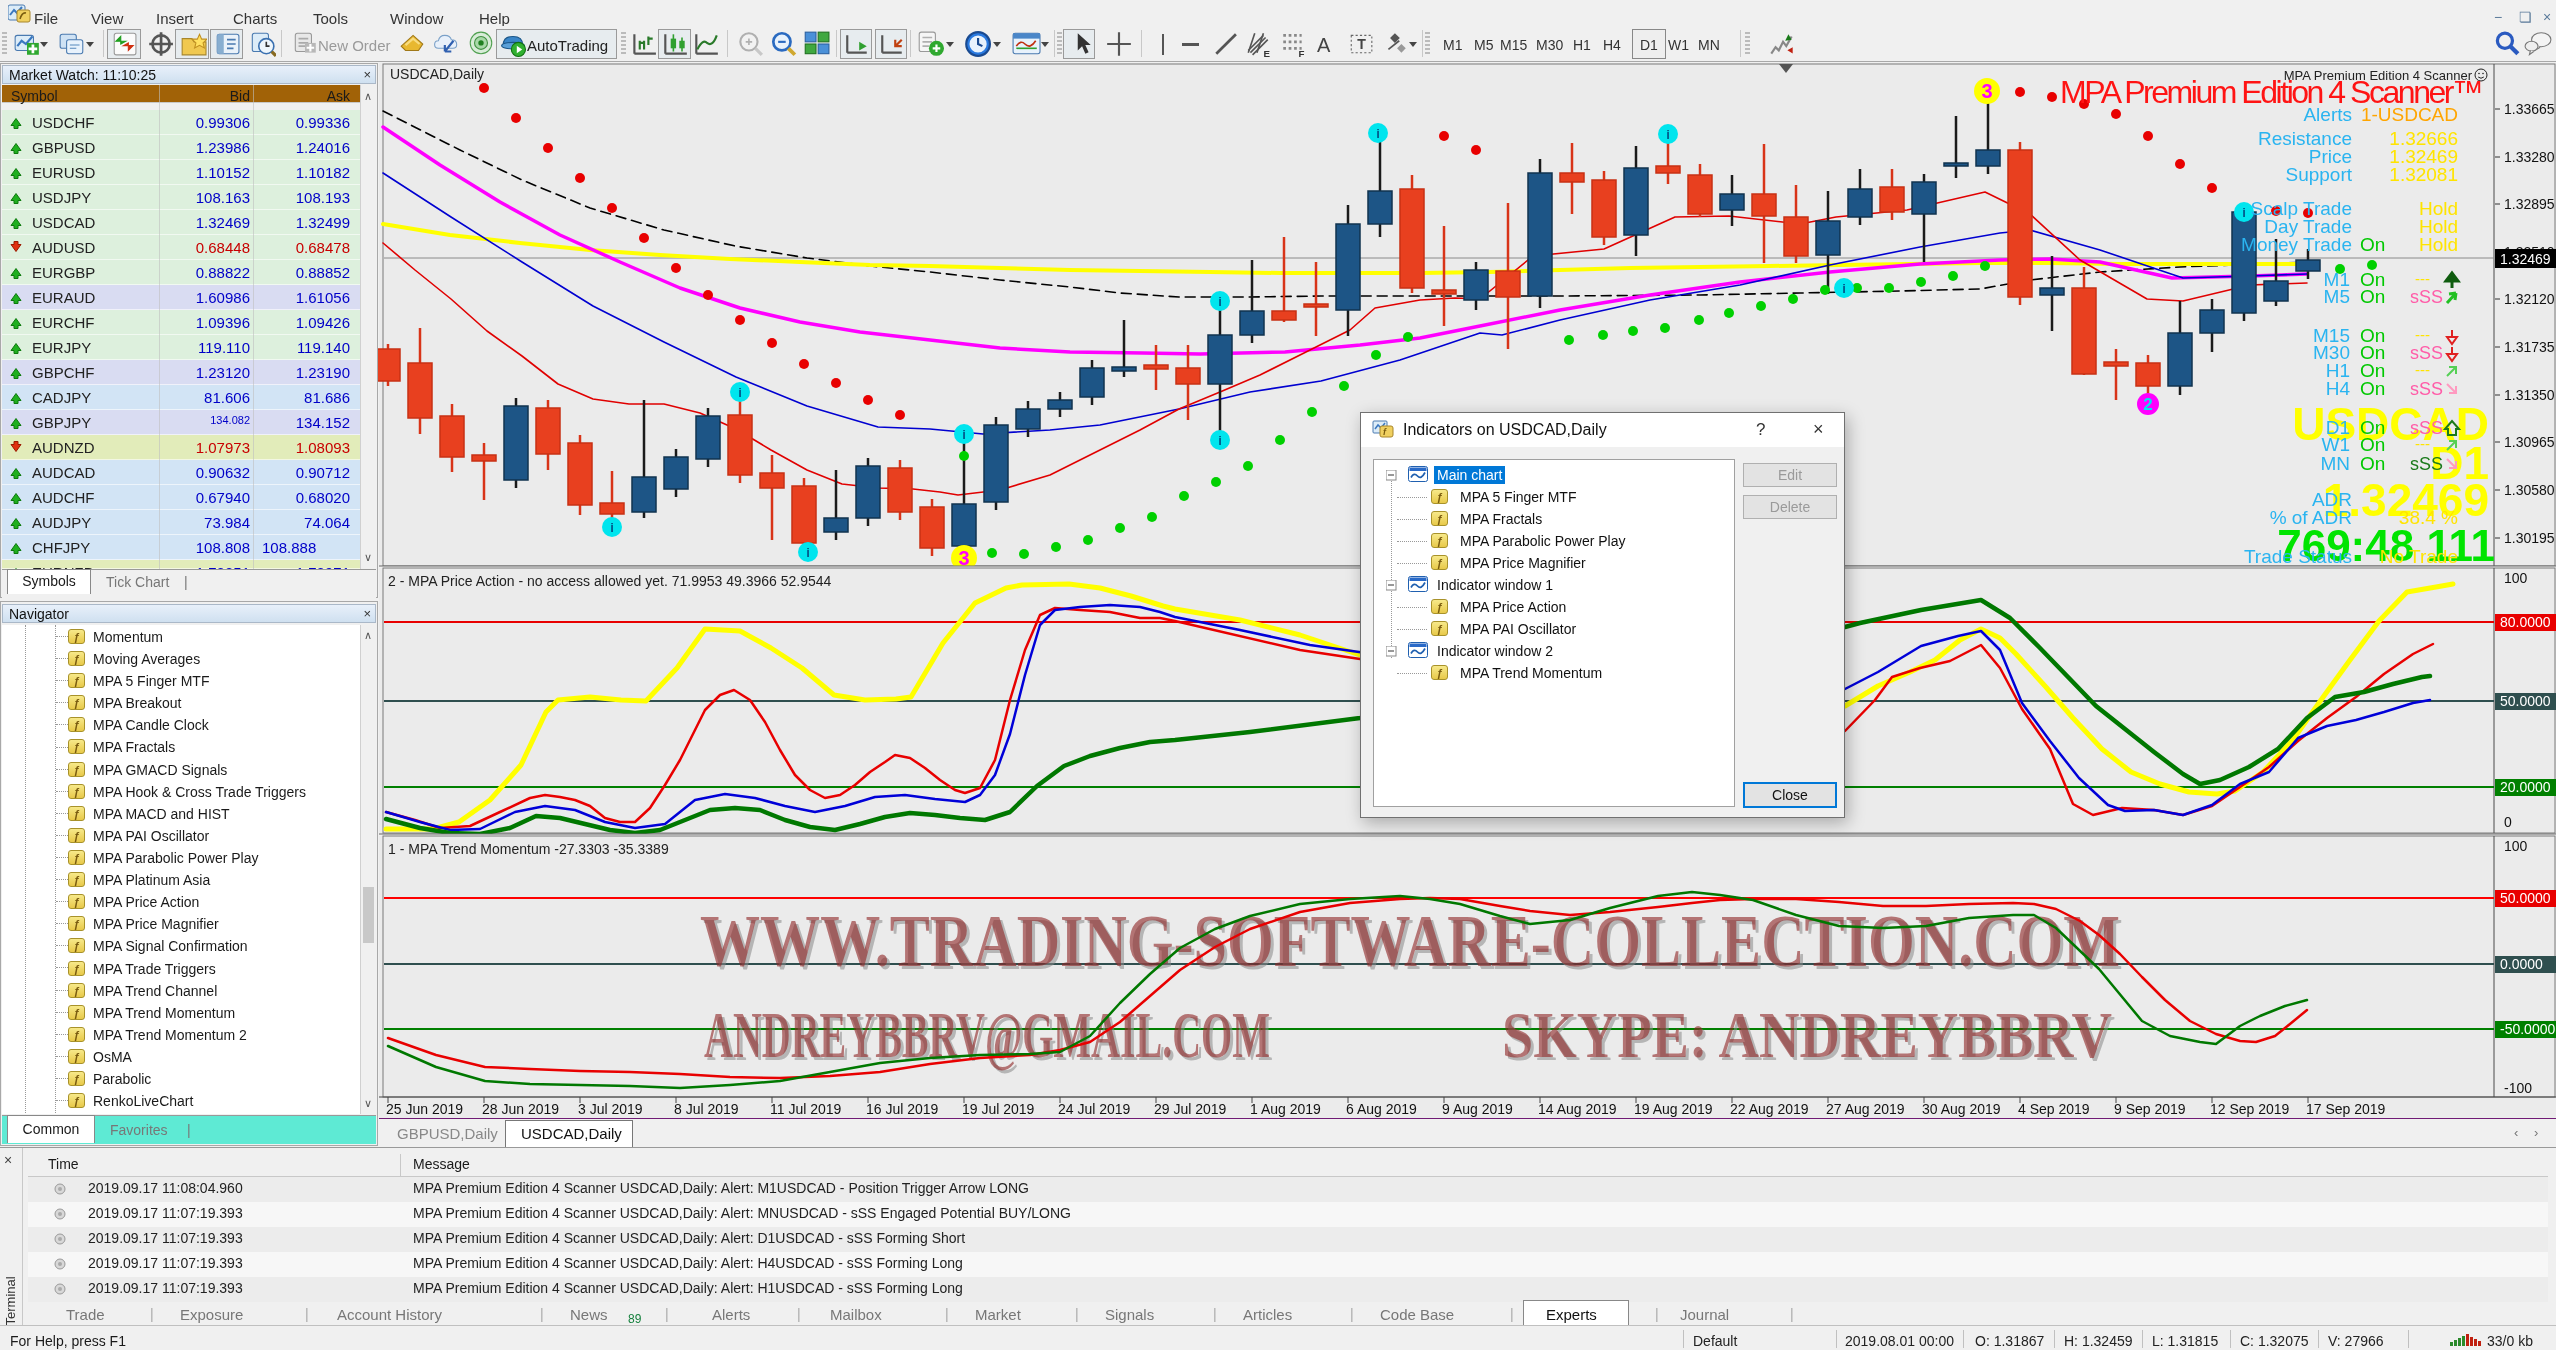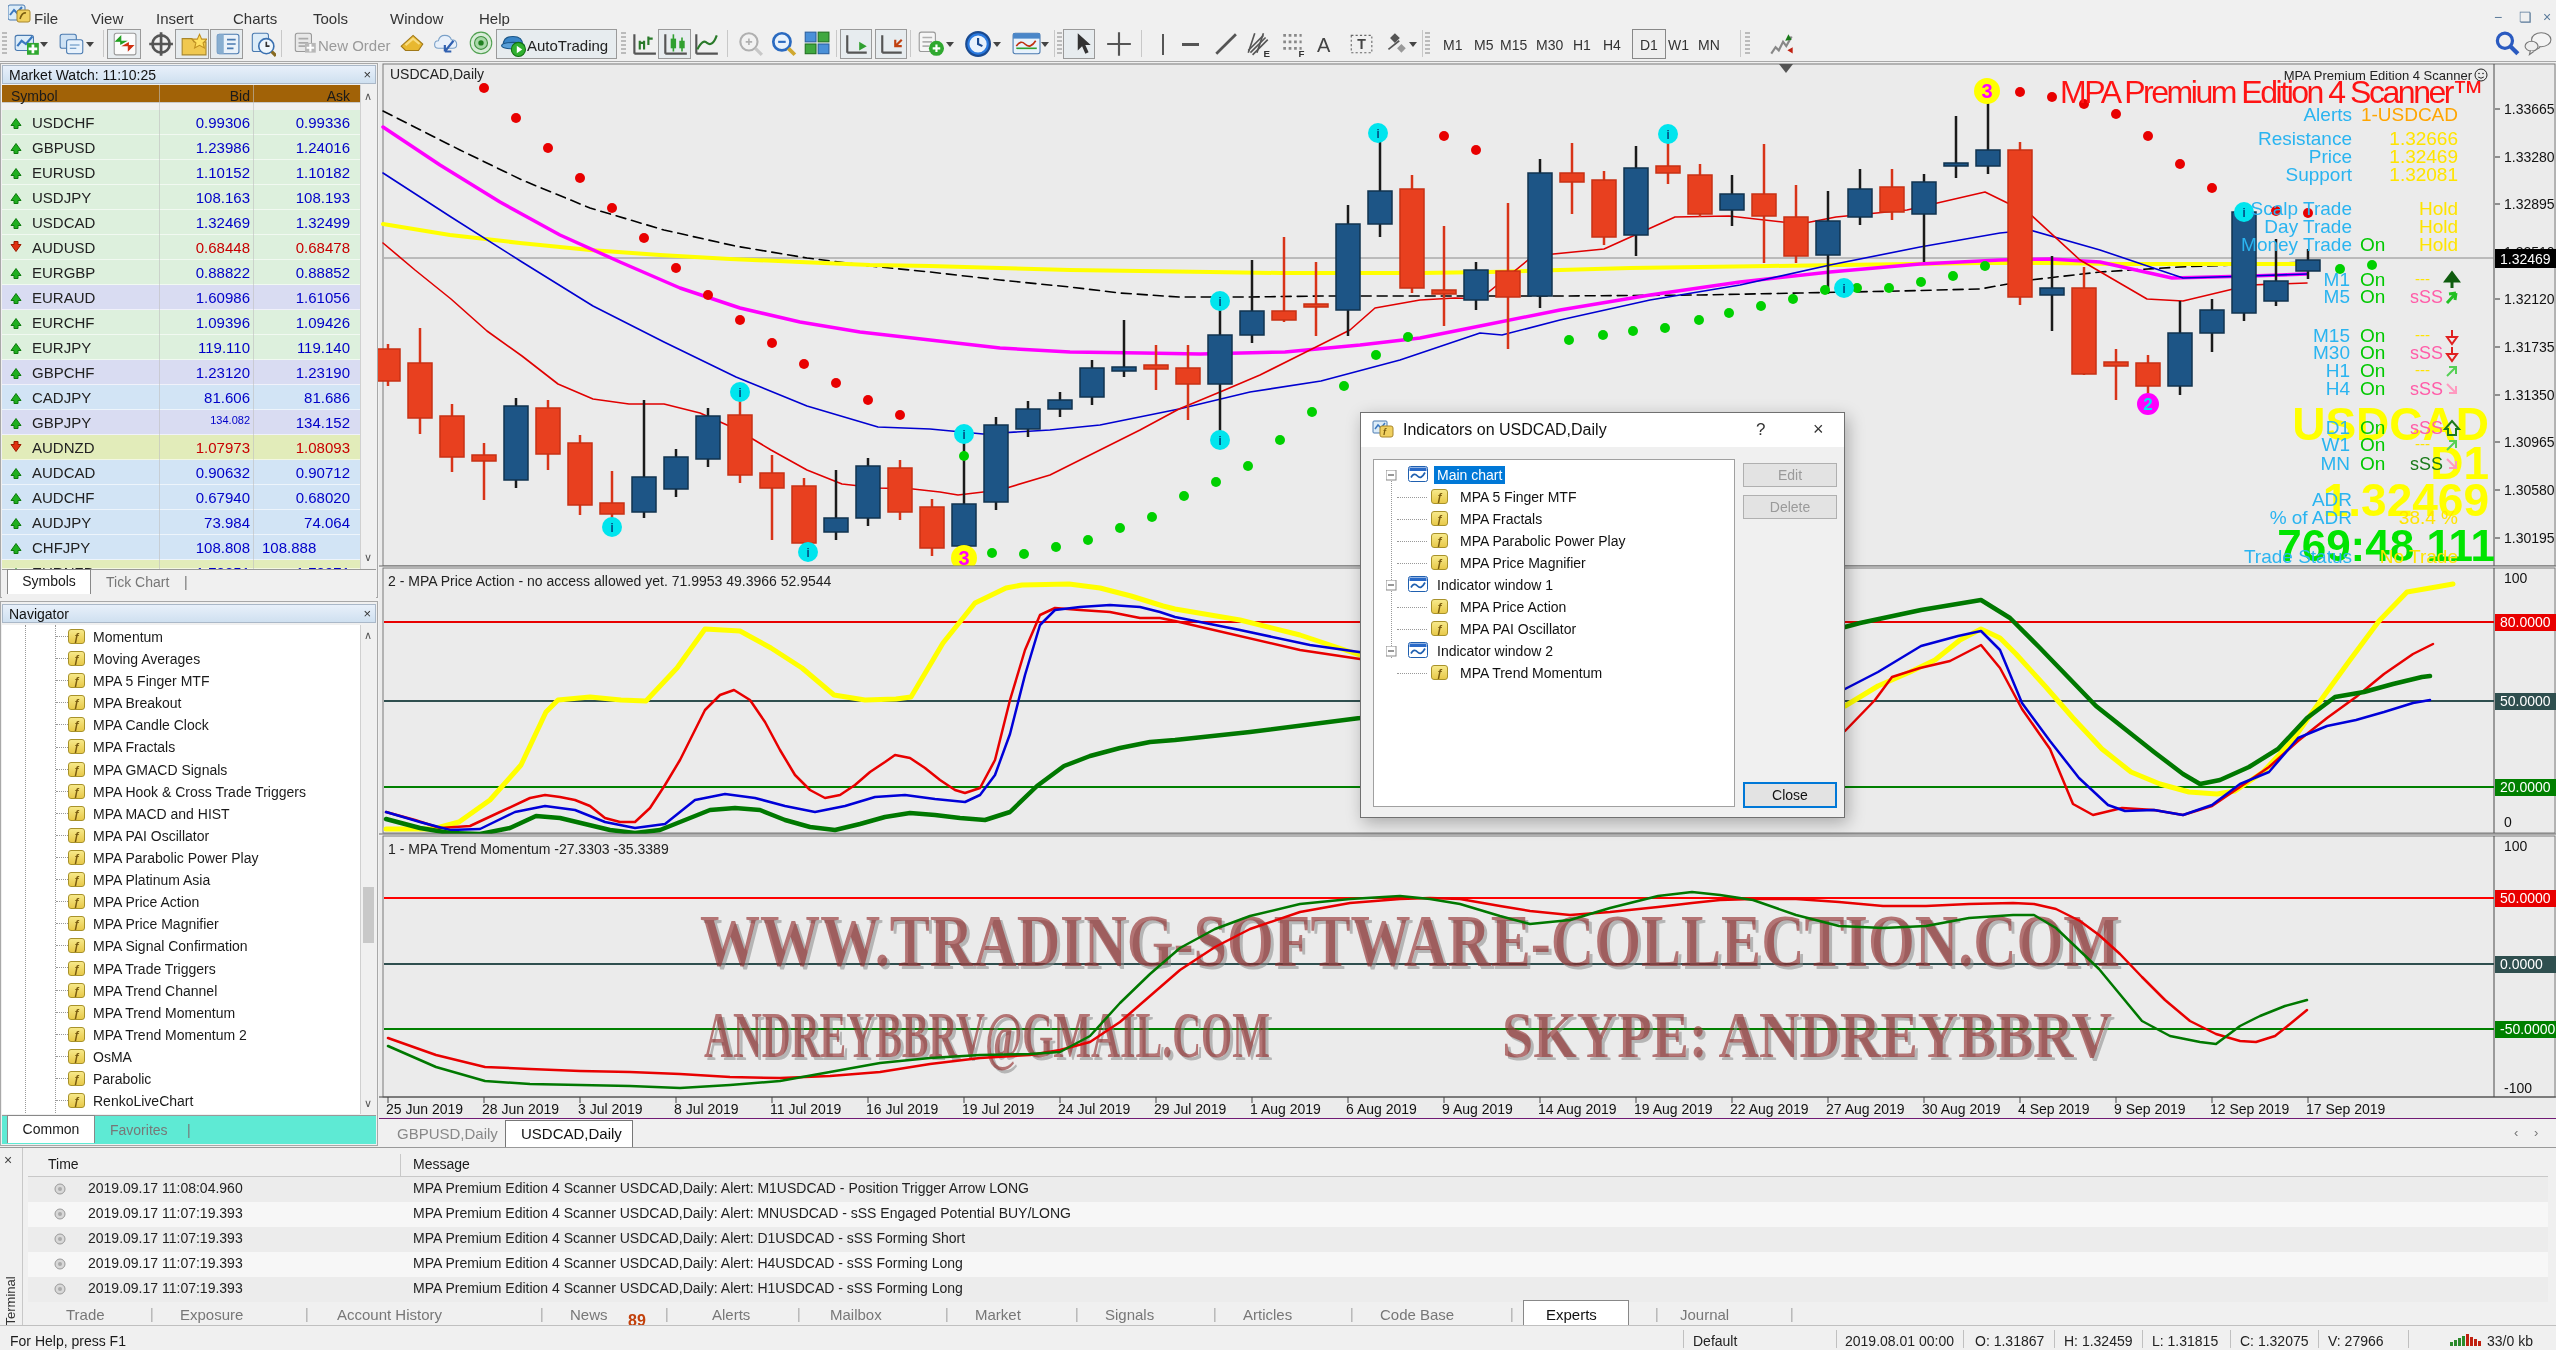--- a/index.html
+++ b/index.html
@@ -971,21 +971,21 @@
 <div class="abs" style="left:540px;top:158px;font-size:14px;color:#aaa">|</div>
 <div class="abs" style="left:665px;top:158px;font-size:14px;color:#aaa">|</div>
 <div class="abs" style="left:797px;top:158px;font-size:14px;color:#aaa">|</div>
 <div class="abs" style="left:945px;top:158px;font-size:14px;color:#aaa">|</div>
 <div class="abs" style="left:1075px;top:158px;font-size:14px;color:#aaa">|</div>
 <div class="abs" style="left:1213px;top:158px;font-size:14px;color:#aaa">|</div>
 <div class="abs" style="left:1350px;top:158px;font-size:14px;color:#aaa">|</div>
 <div class="abs" style="left:1510px;top:158px;font-size:14px;color:#aaa">|</div>
 <div class="abs" style="left:1655px;top:158px;font-size:14px;color:#aaa">|</div>
 <div class="abs" style="left:1790px;top:158px;font-size:14px;color:#aaa">|</div>
-<div class="abs" style="left:628px;top:164px;font-size:16px;color:#c2410c;font-weight:bold">89</div>
+<div class="abs" style="left:628px;top:164px;font-size:12px;color:#15803d;font-weight:normal">89</div>
 <div class="abs" style="left:1523px;top:152px;width:106px;height:26px;background:#fff;border:1px solid #888;border-bottom:none"></div>
 <div class="abs" style="left:1546px;top:158px;font-size:15px;color:#111">Experts</div>
 </div>
 <div class="abs statusbar">
 <span class="abs" style="left:10px;top:7px">For Help, press F1</span>
 <span class="abs" style="left:1693px;top:7px;color:#222">Default</span>
 <span class="abs" style="left:1845px;top:7px;color:#222">2019.08.01 00:00</span>
 <span class="abs" style="left:1975px;top:7px;color:#222">O: 1.31867</span>
 <span class="abs" style="left:2064px;top:7px;color:#222">H: 1.32459</span>
 <span class="abs" style="left:2152px;top:7px;color:#222">L: 1.31815</span>

